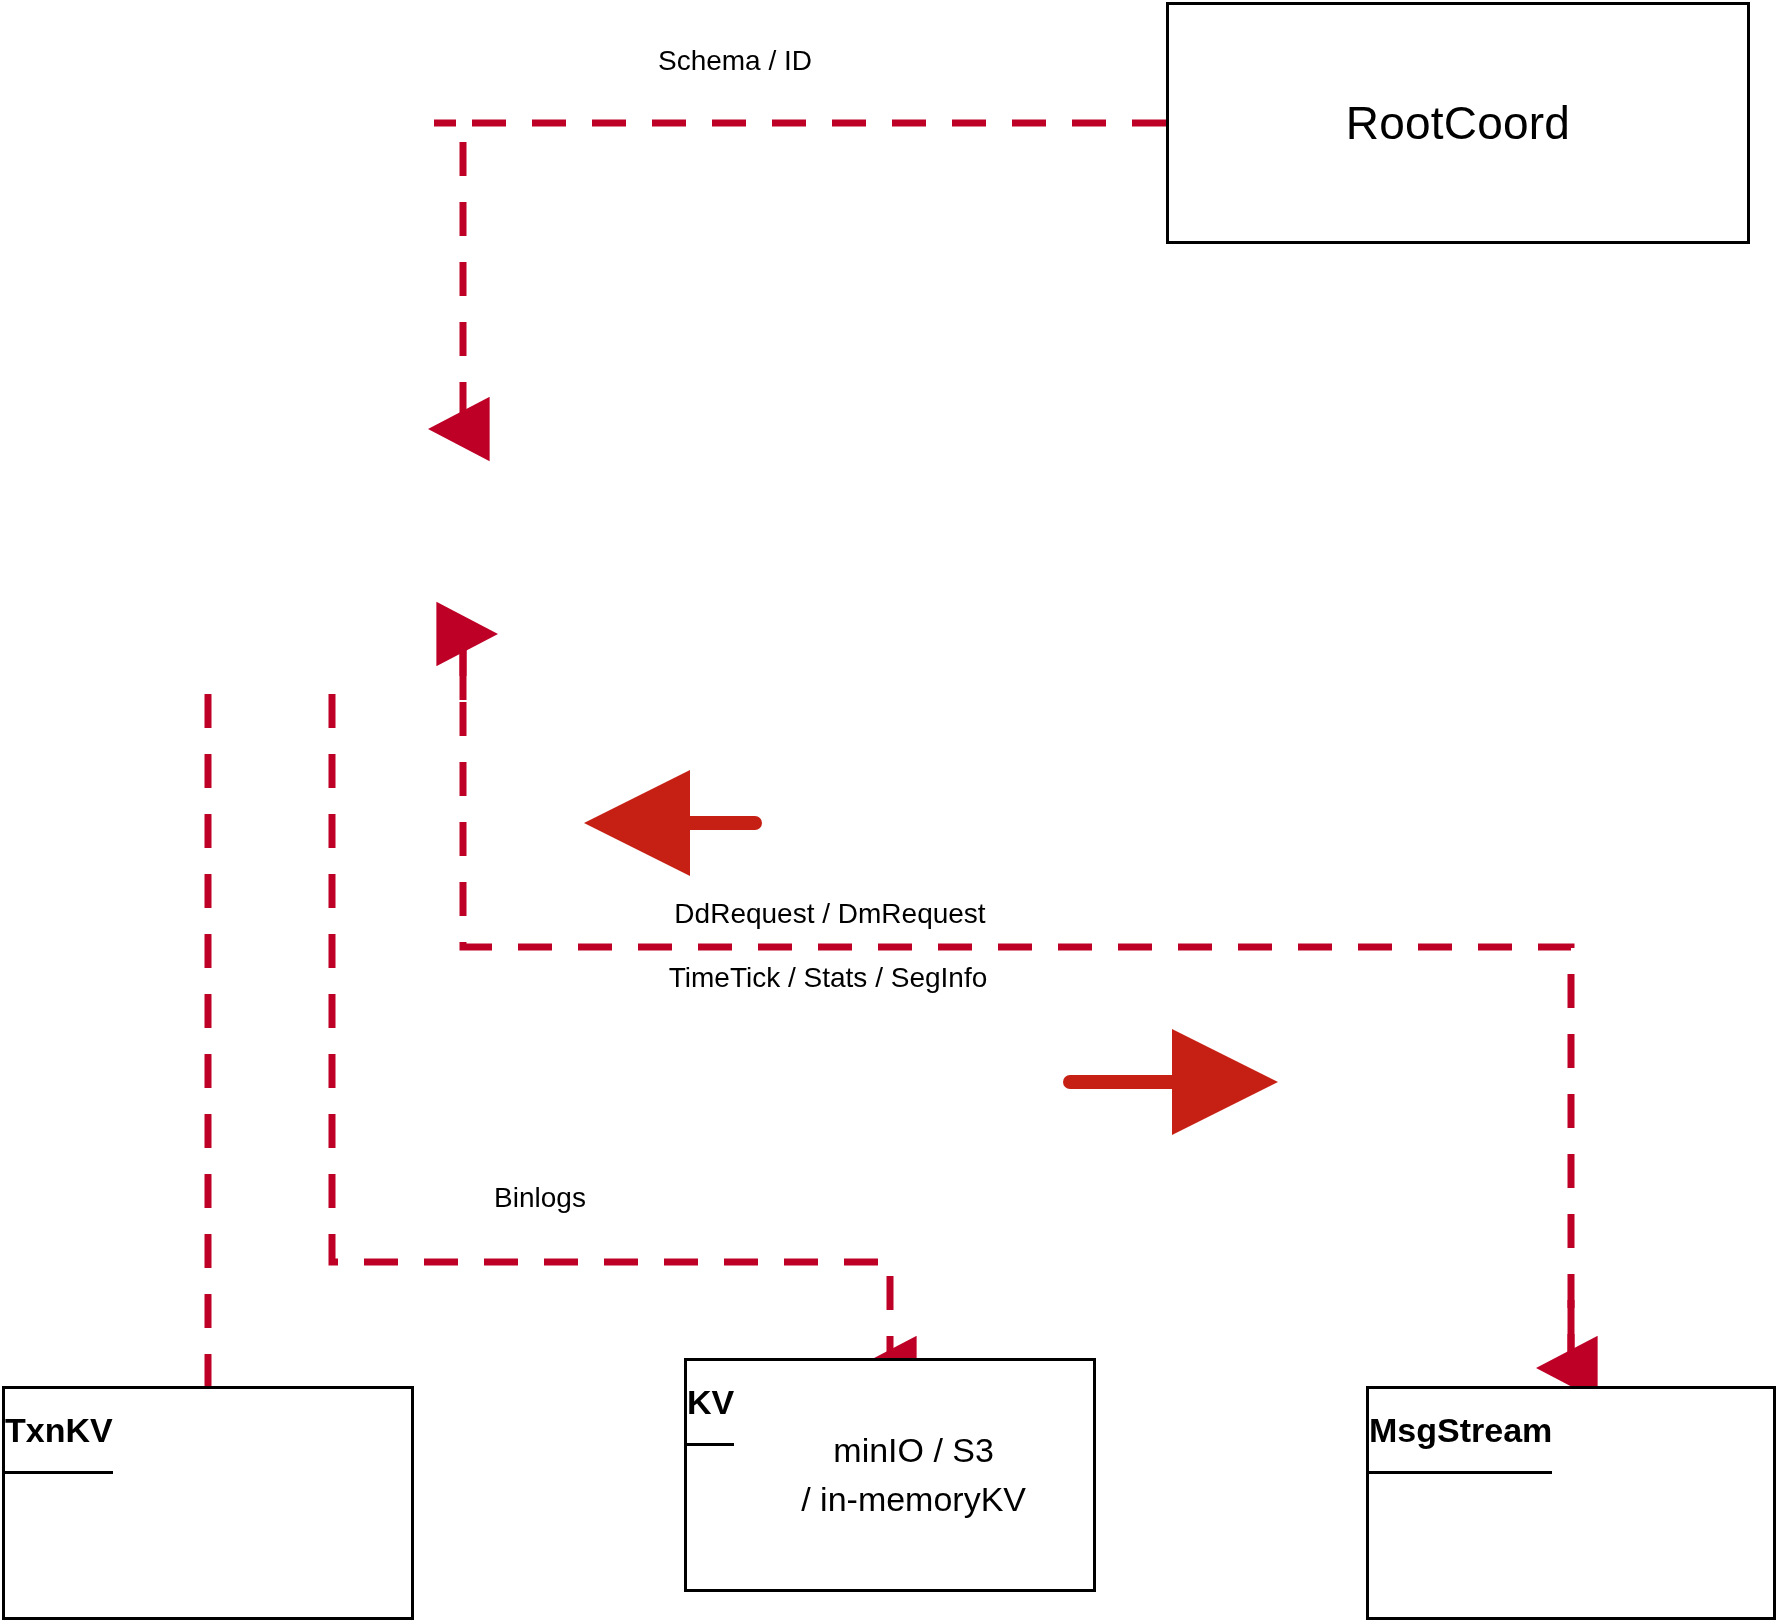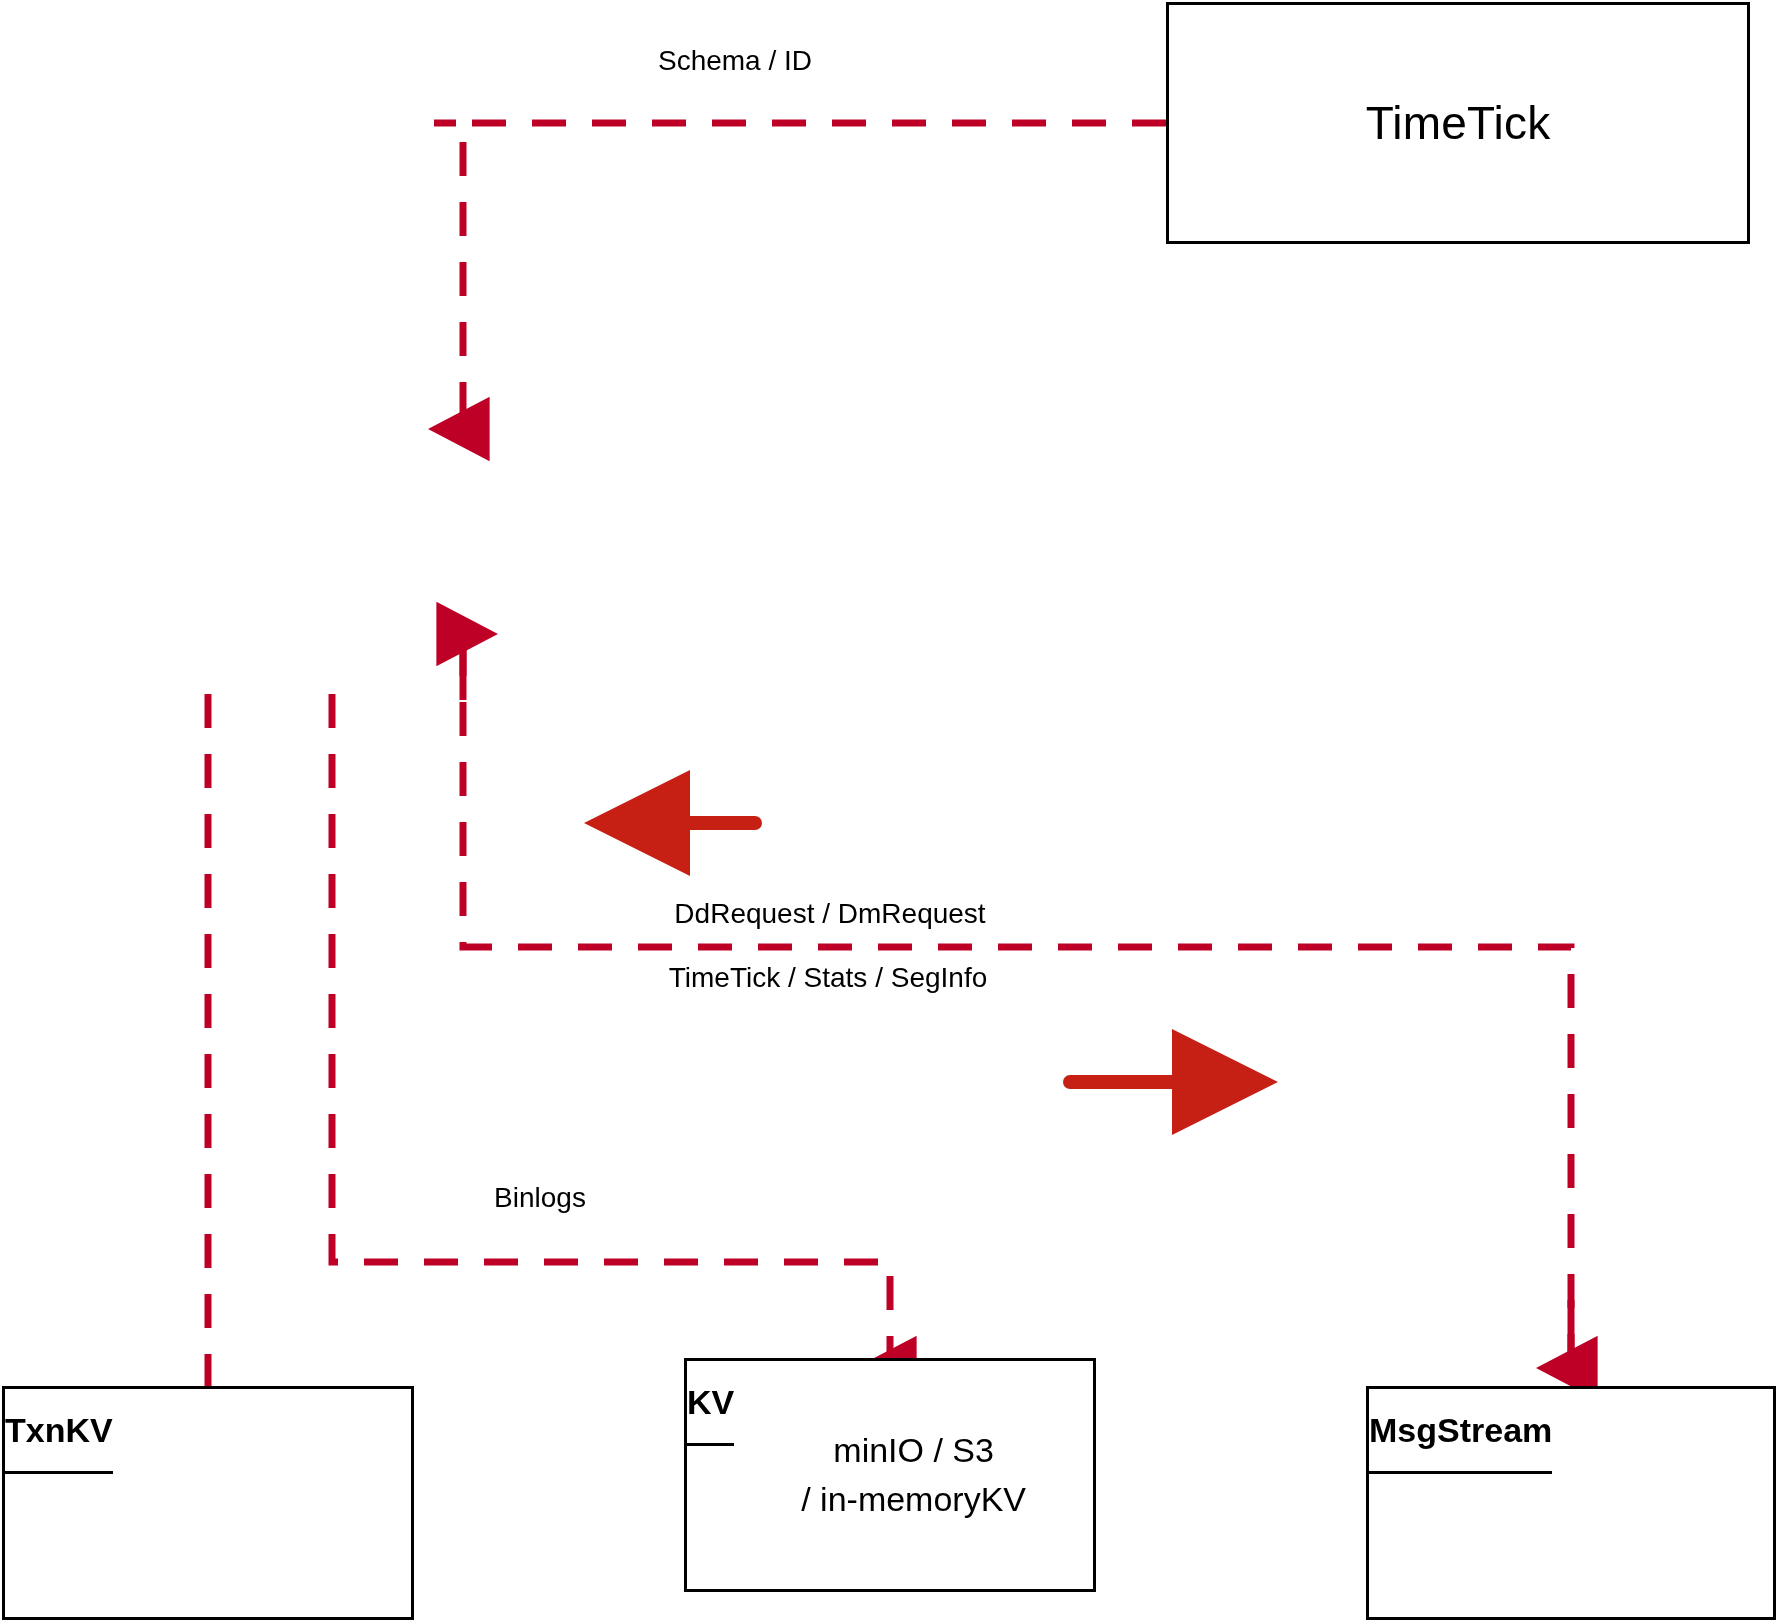--- a/index.html
+++ b/index.html
@@ -117,21 +117,21 @@
 
     <g>
       <line x1="755" y1="823" x2="640" y2="823" stroke="#C62014" stroke-width="14" stroke-linecap="round" marker-end="url(#arrowSolid)"></line>
     </g>
     <g>
       <line x1="1070" y1="1082" x2="1222" y2="1082" stroke="#C62014" stroke-width="14" stroke-linecap="round" marker-end="url(#arrowSolid)"></line>
     </g>
   </svg>
 
   <div class="node-box node-plain" style="left:1166px; top:2px; width:584px; height:242px;">
-    <span class="node-title-only">TimeTick</span>
+    <span class="node-title-only">RootCoord</span>
   </div>
 
 
   <div class="node-box node-split" style="left:2px; top:1386px; width:412px; height:234px;">
     <div class="hdr" style="height:82px;">
       <span>TxnKV</span>
     </div>
   </div>
 
   <div class="node-box node-split" style="left:684px; top:1358px; width:412px; height:234px;">

